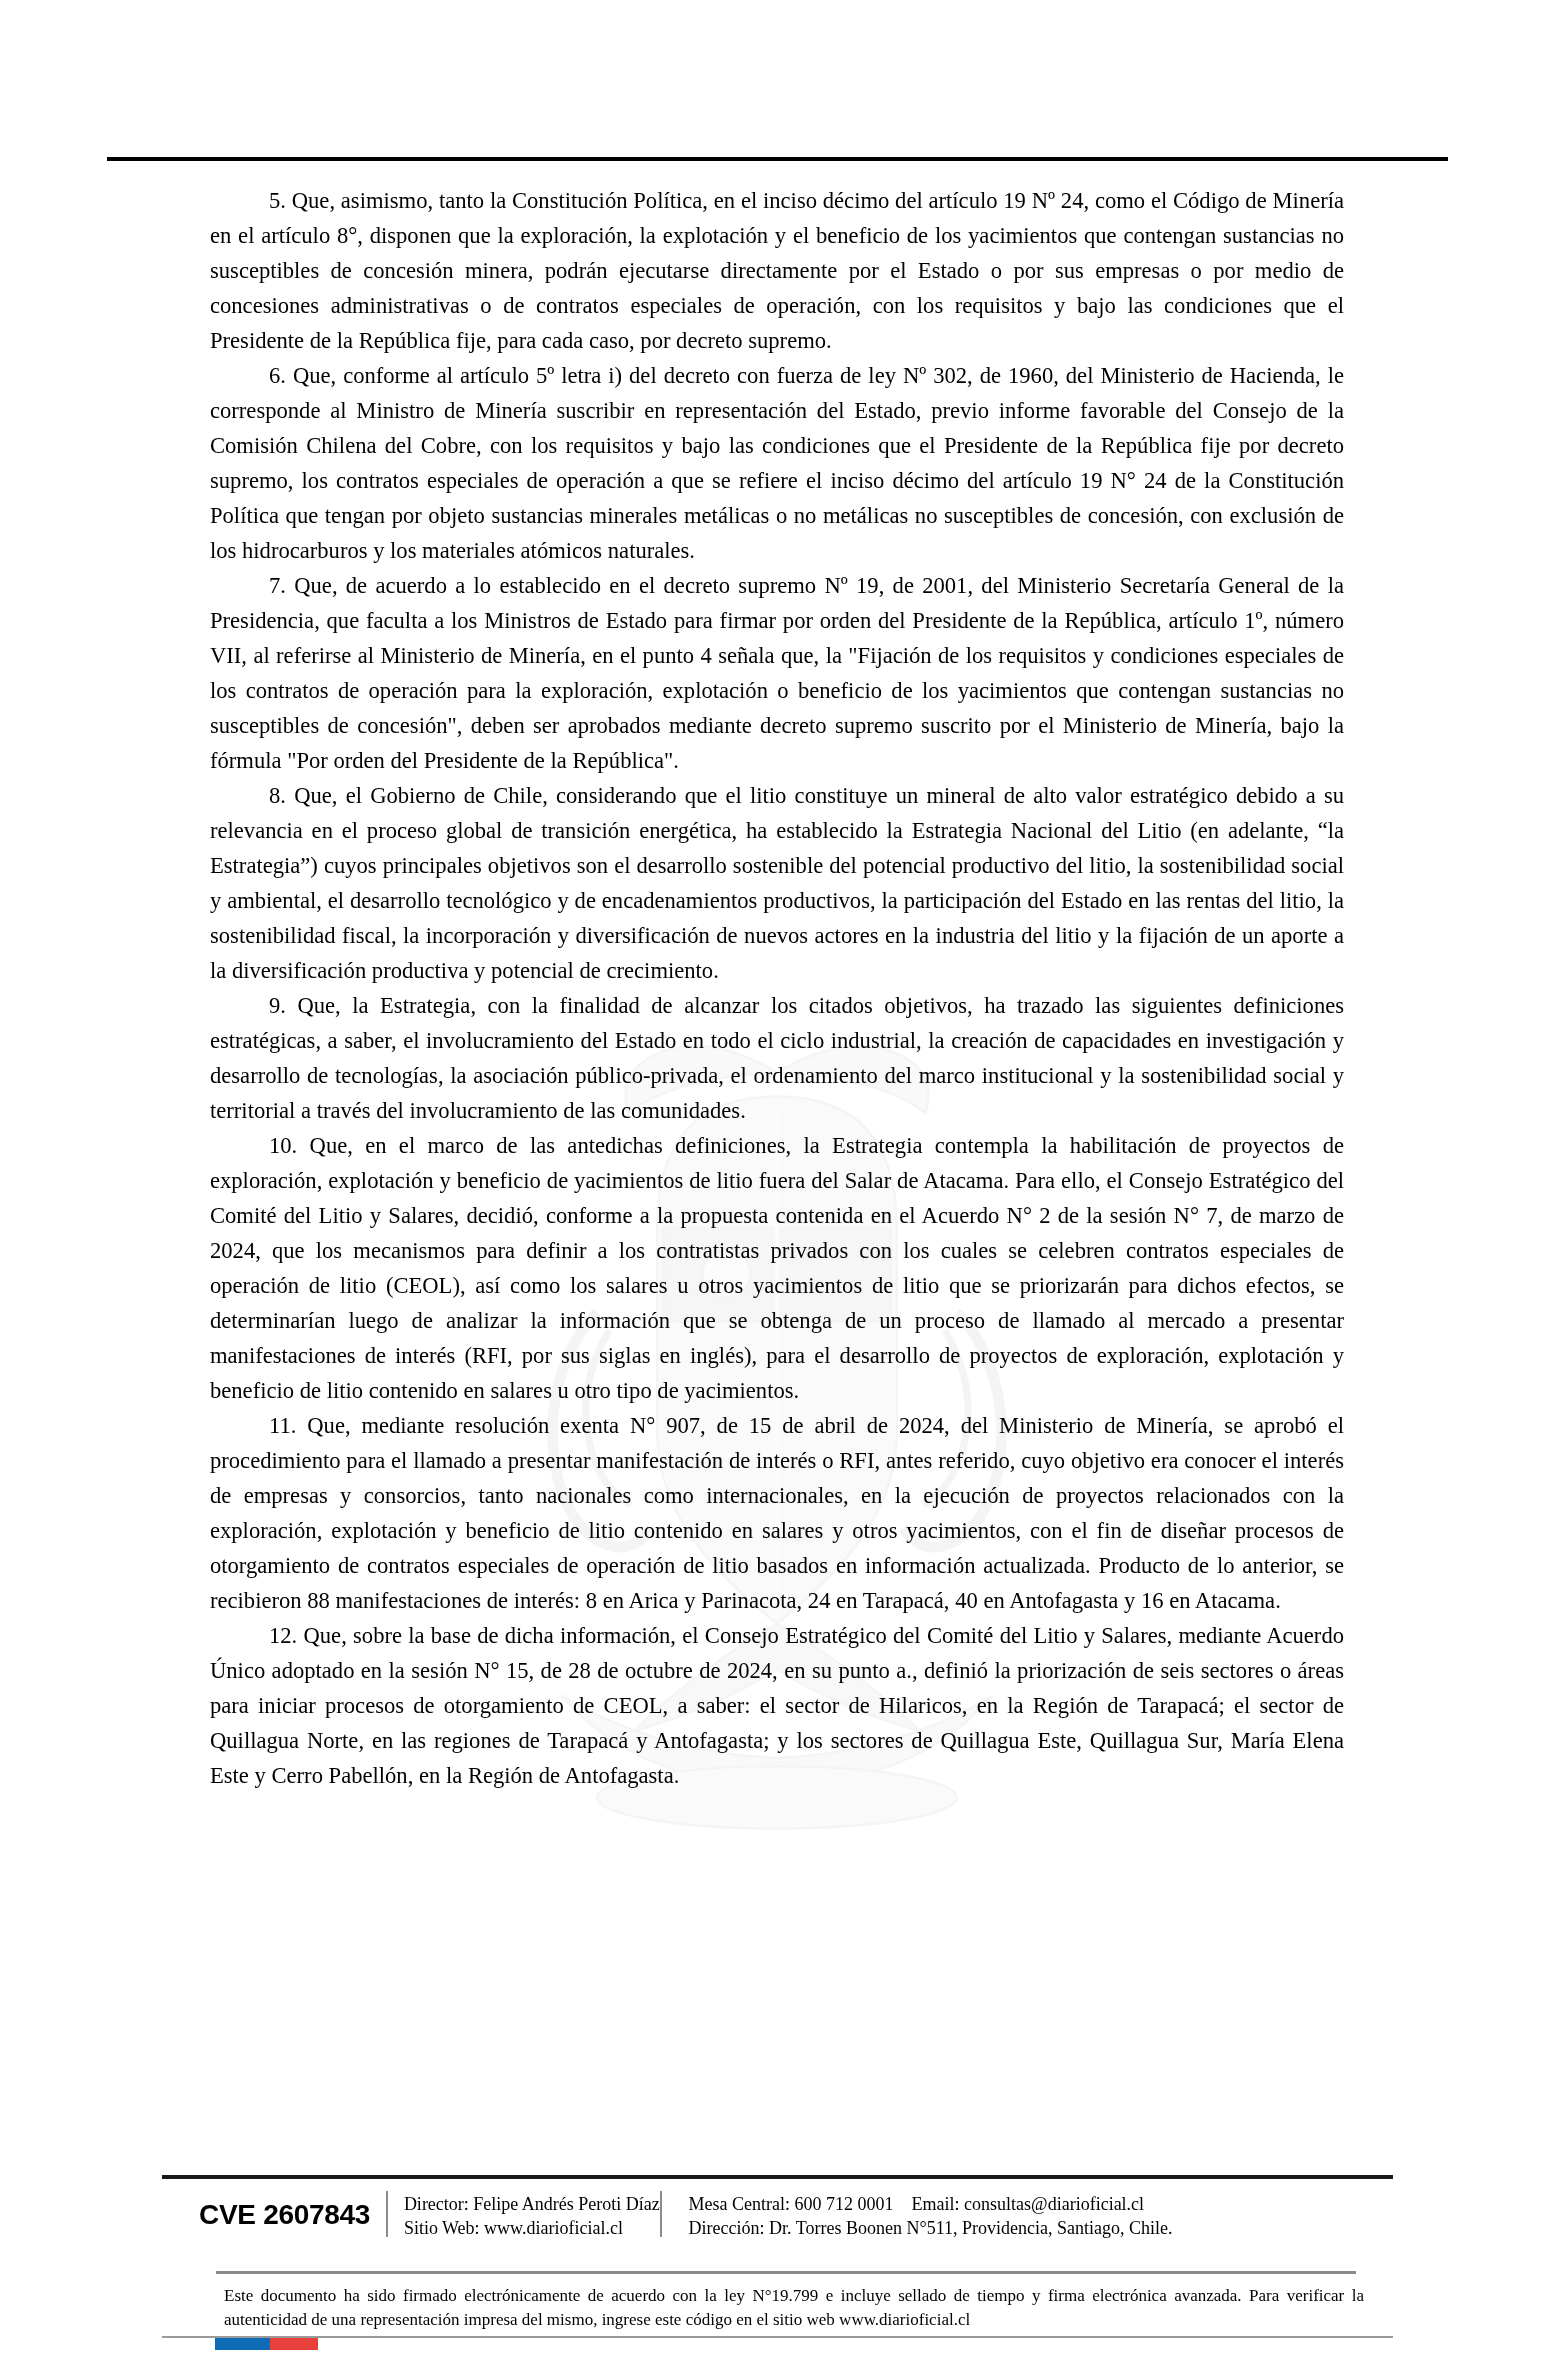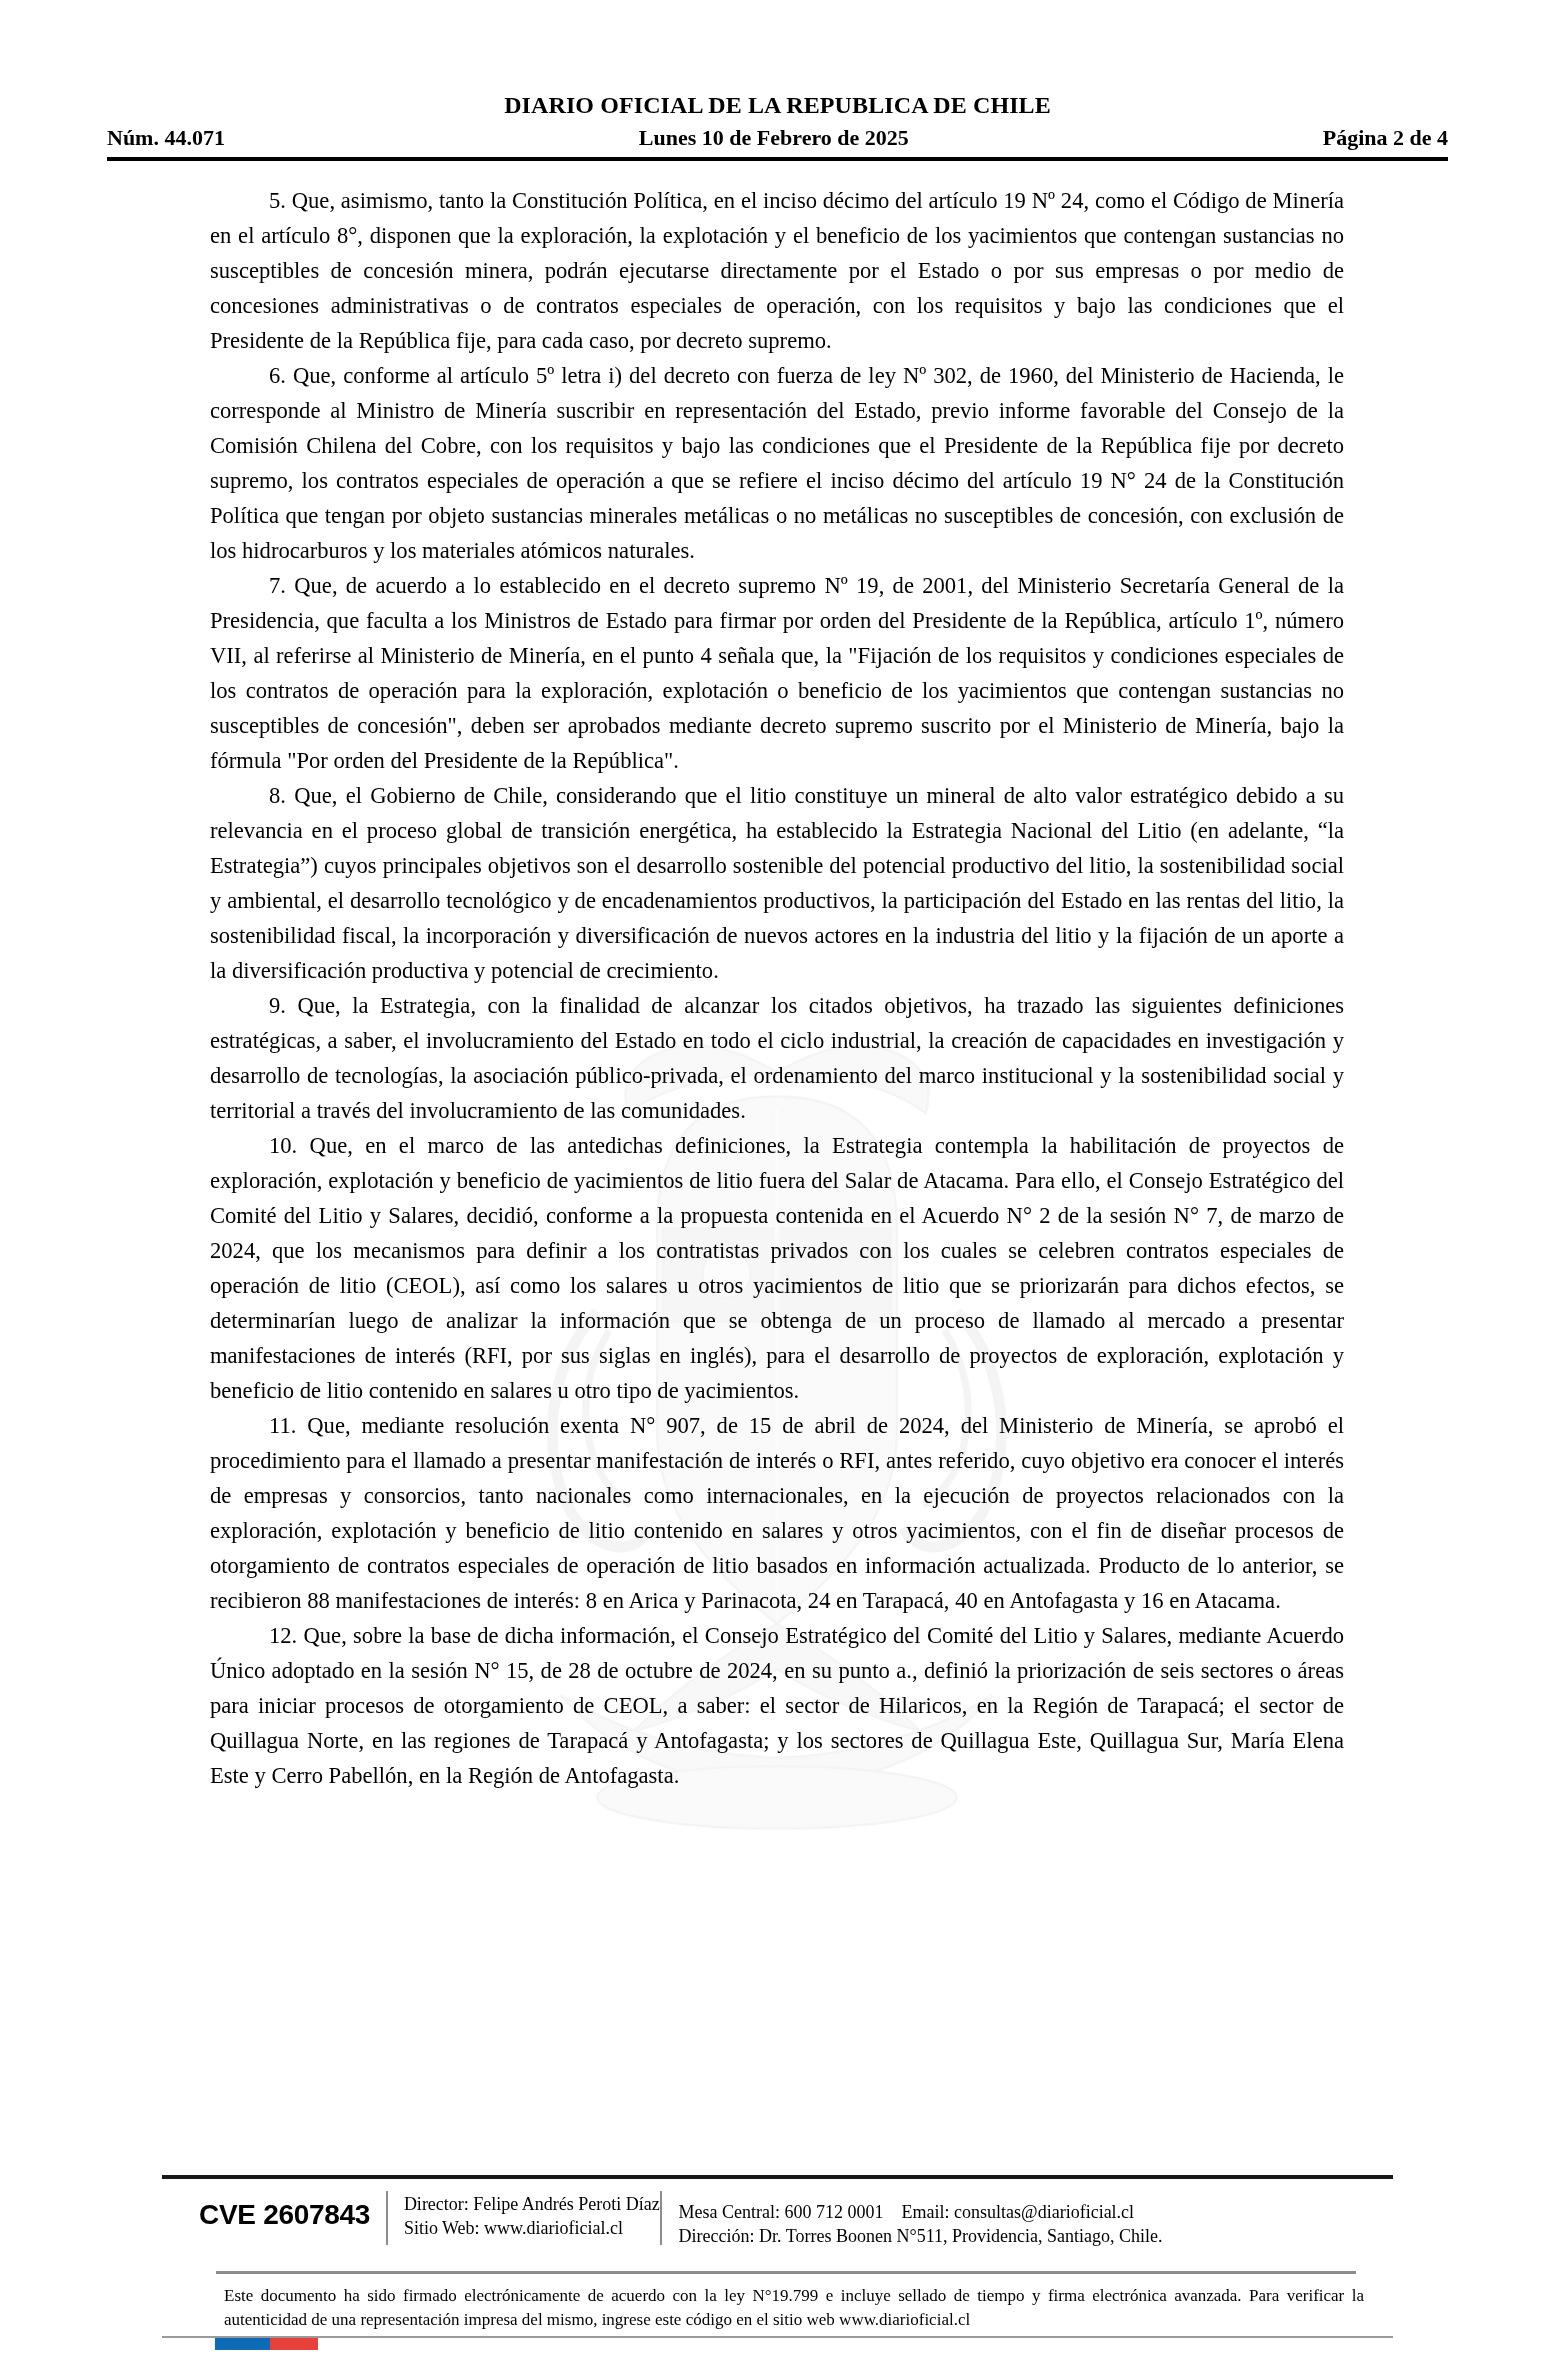--- a/index.html
+++ b/index.html
@@ -123,21 +123,21 @@
     background: #8c8c8c;
     margin: 3.7px 0 3.7px 0;
   }
   .fcol {
     flex: 0 0 auto;
     padding: 4.9px 0 0 16px;
     font-size: 18px;
     line-height: 24.4px;
     white-space: nowrap;
   }
-  .fcol.wide { padding-left: 17px; margin-top: 8px; }
+  .fcol.wide { padding-left: 27px; }
   .fcol b { font-weight: normal; }
 
   .rule-footer-mid {
     position: absolute;
     left: 216px;
     top: 2271px;
     width: 1140px;
     height: 3px;
     background: #8c8c8c;
     z-index: 2;
@@ -192,28 +192,20 @@
         <path d="M160 315 q-28 48 -16 96 q8 34 34 50" fill="none" stroke-width="6"></path>
         <path d="M440 315 q28 48 16 96 q-8 34 -34 50" fill="none" stroke-width="6"></path>
         <path d="M300 100 q-60 -36 -104 -14 q-30 16 -20 48 q38 -30 124 -34 q86 4 124 34 q10 -32 -20 -48 q-44 -22 -104 14 Z" fill="#bdbdbd"></path>
         <path d="M300 560 q-70 40 -120 90 q70 -20 120 -52 q50 32 120 52 q-50 -50 -120 -90 Z" fill="#b5b5b5"></path>
         <path d="M120 620 q60 70 180 78 q120 -8 180 -78 q-80 48 -180 52 q-100 -4 -180 -52 Z" fill="#c4c4c4"></path>
         <ellipse cx="300" cy="705" rx="150" ry="26" fill="#cfcfcf"></ellipse>
       </g>
     </svg>
   </div>
 
-  <div class="masthead">
-    <div class="masthead-title">DIARIO OFICIAL DE LA REPUBLICA DE CHILE</div>
-    <div class="masthead-row">
-      <div class="masthead-left">Núm. 44.071</div>
-      <div class="masthead-center">Lunes 10 de Febrero de 2025</div>
-      <div class="masthead-right">Página 2 de 4</div>
-    </div>
-  </div>
   <div class="rule-header"></div>
 
   <div class="body-col">
     <p>5. Que, asimismo, tanto la Constitución Política, en el inciso décimo del artículo 19 Nº 24, como el Código de Minería en el artículo 8°, disponen que la exploración, la explotación y el beneficio de los yacimientos que contengan sustancias no susceptibles de concesión minera, podrán ejecutarse directamente por el Estado o por sus empresas o por medio de concesiones administrativas o de contratos especiales de operación, con los requisitos y bajo las condiciones que el Presidente de la República fije, para cada caso, por decreto supremo.</p>
     <p>6. Que, conforme al artículo 5º letra i) del decreto con fuerza de ley Nº 302, de 1960, del Ministerio de Hacienda, le corresponde al Ministro de Minería suscribir en representación del Estado, previo informe favorable del Consejo de la Comisión Chilena del Cobre, con los requisitos y bajo las condiciones que el Presidente de la República fije por decreto supremo, los contratos especiales de operación a que se refiere el inciso décimo del artículo 19 N° 24 de la Constitución Política que tengan por objeto sustancias minerales metálicas o no metálicas no susceptibles de concesión, con exclusión de los hidrocarburos y los materiales atómicos naturales.</p>
     <p>7. Que, de acuerdo a lo establecido en el decreto supremo Nº 19, de 2001, del Ministerio Secretaría General de la Presidencia, que faculta a los Ministros de Estado para firmar por orden del Presidente de la República, artículo 1º, número VII, al referirse al Ministerio de Minería, en el punto 4 señala que, la "Fijación de los requisitos y condiciones especiales de los contratos de operación para la exploración, explotación o beneficio de los yacimientos que contengan sustancias no susceptibles de concesión", deben ser aprobados mediante decreto supremo suscrito por el Ministerio de Minería, bajo la fórmula "Por orden del Presidente de la República".</p>
     <p>8. Que, el Gobierno de Chile, considerando que el litio constituye un mineral de alto valor estratégico debido a su relevancia en el proceso global de transición energética, ha establecido la Estrategia Nacional del Litio (en adelante, “la Estrategia”) cuyos principales objetivos son el desarrollo sostenible del potencial productivo del litio, la sostenibilidad social y ambiental, el desarrollo tecnológico y de encadenamientos productivos, la participación del Estado en las rentas del litio, la sostenibilidad fiscal, la incorporación y diversificación de nuevos actores en la industria del litio y la fijación de un aporte a la diversificación productiva y potencial de crecimiento.</p>
     <p>9. Que, la Estrategia, con la finalidad de alcanzar los citados objetivos, ha trazado las siguientes definiciones estratégicas, a saber, el involucramiento del Estado en todo el ciclo industrial, la creación de capacidades en investigación y desarrollo de tecnologías, la asociación público-privada, el ordenamiento del marco institucional y la sostenibilidad social y territorial a través del involucramiento de las comunidades.</p>
     <p>10. Que, en el marco de las antedichas definiciones, la Estrategia contempla la habilitación de proyectos de exploración, explotación y beneficio de yacimientos de litio fuera del Salar de Atacama. Para ello, el Consejo Estratégico del Comité del Litio y Salares, decidió, conforme a la propuesta contenida en el Acuerdo N° 2 de la sesión N° 7, de marzo de 2024, que los mecanismos para definir a los contratistas privados con los cuales se celebren contratos especiales de operación de litio (CEOL), así como los salares u otros yacimientos de litio que se priorizarán para dichos efectos, se determinarían luego de analizar la información que se obtenga de un proceso de llamado al mercado a presentar manifestaciones de interés (RFI, por sus siglas en inglés), para el desarrollo de proyectos de exploración, explotación y beneficio de litio contenido en salares u otro tipo de yacimientos.</p>
     <p>11. Que, mediante resolución exenta N° 907, de 15 de abril de 2024, del Ministerio de Minería, se aprobó el procedimiento para el llamado a presentar manifestación de interés o RFI, antes referido, cuyo objetivo era conocer el interés de empresas y consorcios, tanto nacionales como internacionales, en la ejecución de proyectos relacionados con la exploración, explotación y beneficio de litio contenido en salares y otros yacimientos, con el fin de diseñar procesos de otorgamiento de contratos especiales de operación de litio basados en información actualizada. Producto de lo anterior, se recibieron 88 manifestaciones de interés: 8 en Arica y Parinacota, 24 en Tarapacá, 40 en Antofagasta y 16 en Atacama.</p>

